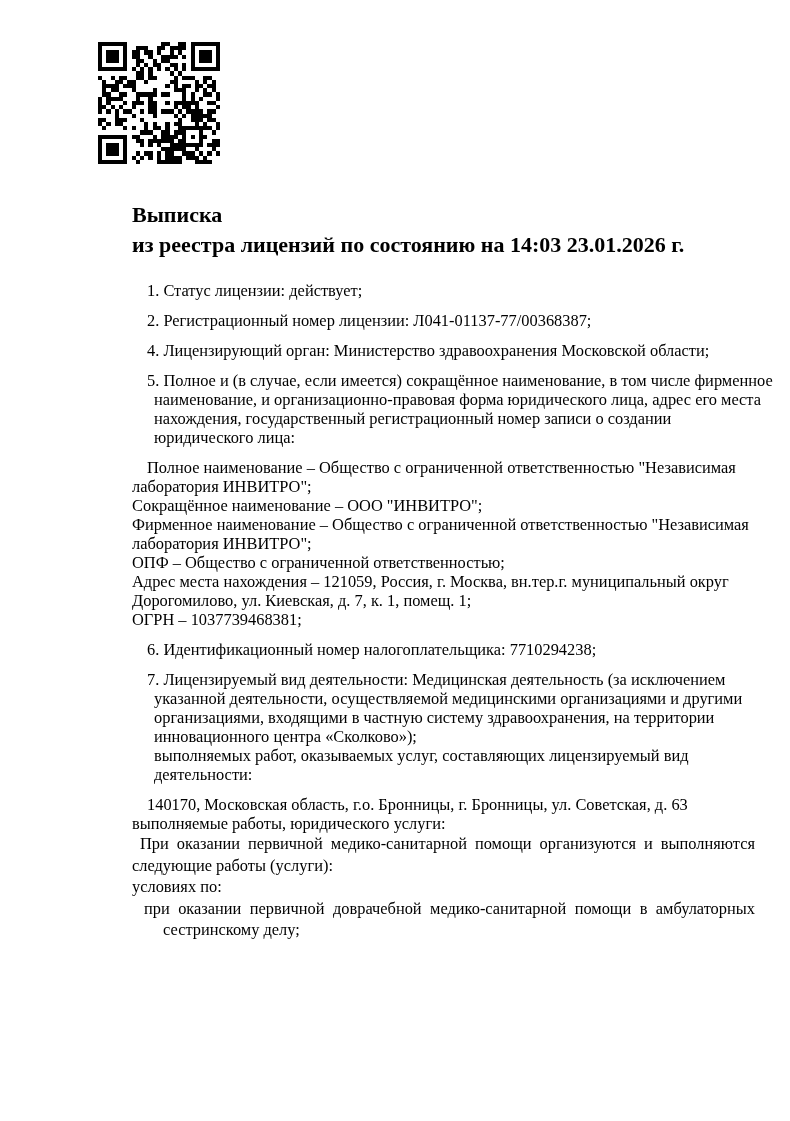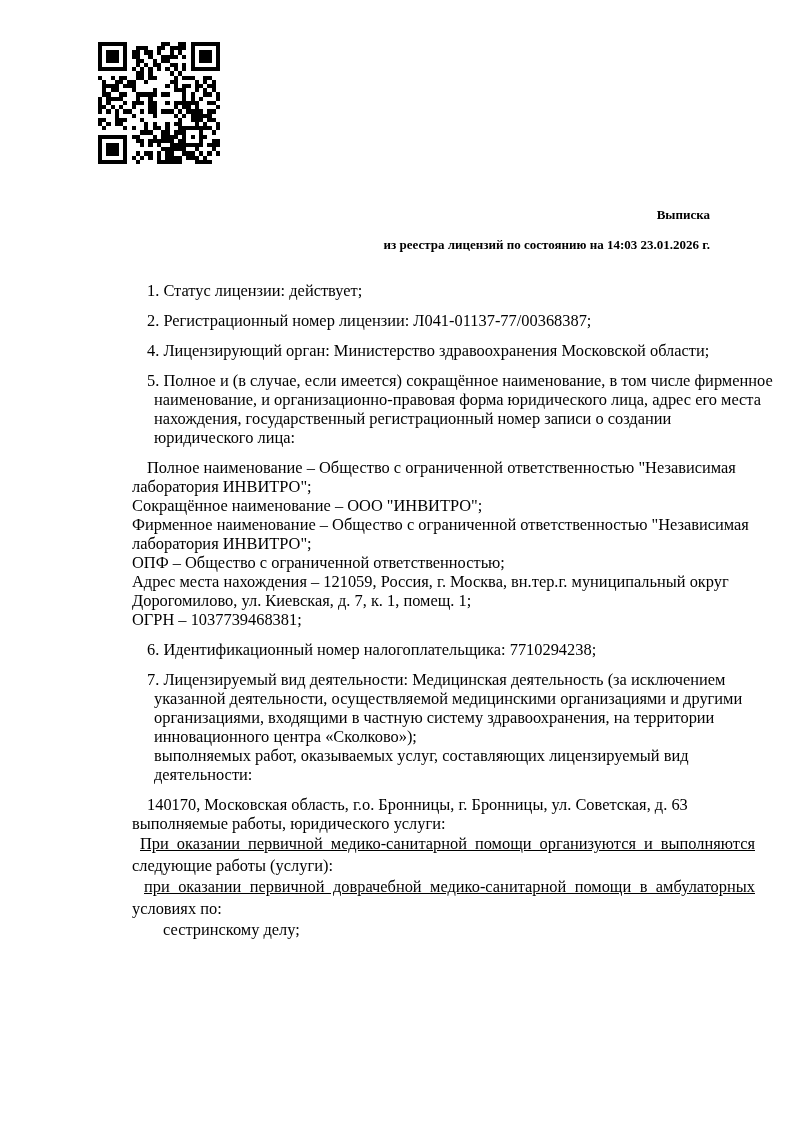--- a/index.html
+++ b/index.html
@@ -19,23 +19,23 @@
     width: 122px;
     height: 122px;
   }
   .titles {
     position: absolute;
     left: 132px;
     top: 204px;
     width: 623px;
     padding-right: 45px;
     box-sizing: border-box;
-    text-align: right;
+    text-align: left;
     font-weight: bold;
-    font-size: 13px;
+    font-size: 22px;
     line-height: 22px;
   }
   .doc-subtitle { margin-top: 8px; }
   .body-text {
     position: absolute;
     left: 132px;
     top: 270px;
     width: 623px;
     font-size: 16.4px;
     line-height: 19px;
@@ -44,21 +44,20 @@
   .para { margin-top: 11px; margin-left: 15px; }
   .cont { padding-left: 22px; }
   .ind1 { padding-left: 8px; }
   .ind2 { padding-left: 12px; }
   .ind3 { padding-left: 31px; }
   .tall { line-height: 21.5px; }
   .stretch {
     white-space: normal;
     text-align: justify;
     text-align-last: justify;
-    text-decoration: underline;
   }
 </style>
 </head>
 <body>
 
 <div class="page">
   <svg class="qr" id="qr-svg" viewBox="0 0 29 29" shape-rendering="crispEdges">
       <g fill="#000000">
         <rect x="0" y="0" width="1" height="1"></rect>
         <rect x="1" y="0" width="1" height="1"></rect>
@@ -507,17 +506,17 @@
       <div class="line para">7. Лицензируемый вид деятельности: Медицинская деятельность (за исключением</div>
       <div class="line cont">указанной деятельности, осуществляемой медицинскими организациями и другими</div>
       <div class="line cont">организациями, входящими в частную систему здравоохранения, на территории</div>
       <div class="line cont">инновационного центра «Сколково»);</div>
       <div class="line cont">выполняемых работ, оказываемых услуг, составляющих лицензируемый вид</div>
       <div class="line cont">деятельности:</div>
       <div class="line para">140170, Московская область, г.о. Бронницы, г. Бронницы, ул. Советская, д. 63</div>
       <div class="line">выполняемые работы, юридического услуги:</div>
       <div class="line ind1 tall stretch">При оказании первичной медико-санитарной помощи организуются и выполняются</div>
       <div class="line tall">следующие работы (услуги):</div>
+      <div class="line tall">условиях по:</div>
       <div class="line ind2 tall stretch">при оказании первичной доврачебной медико-санитарной помощи в амбулаторных</div>
-      <div class="line tall">условиях по:</div>
       <div class="line ind3 tall">сестринскому делу;</div>
     </div>
 </div>
 
 </body></html>

